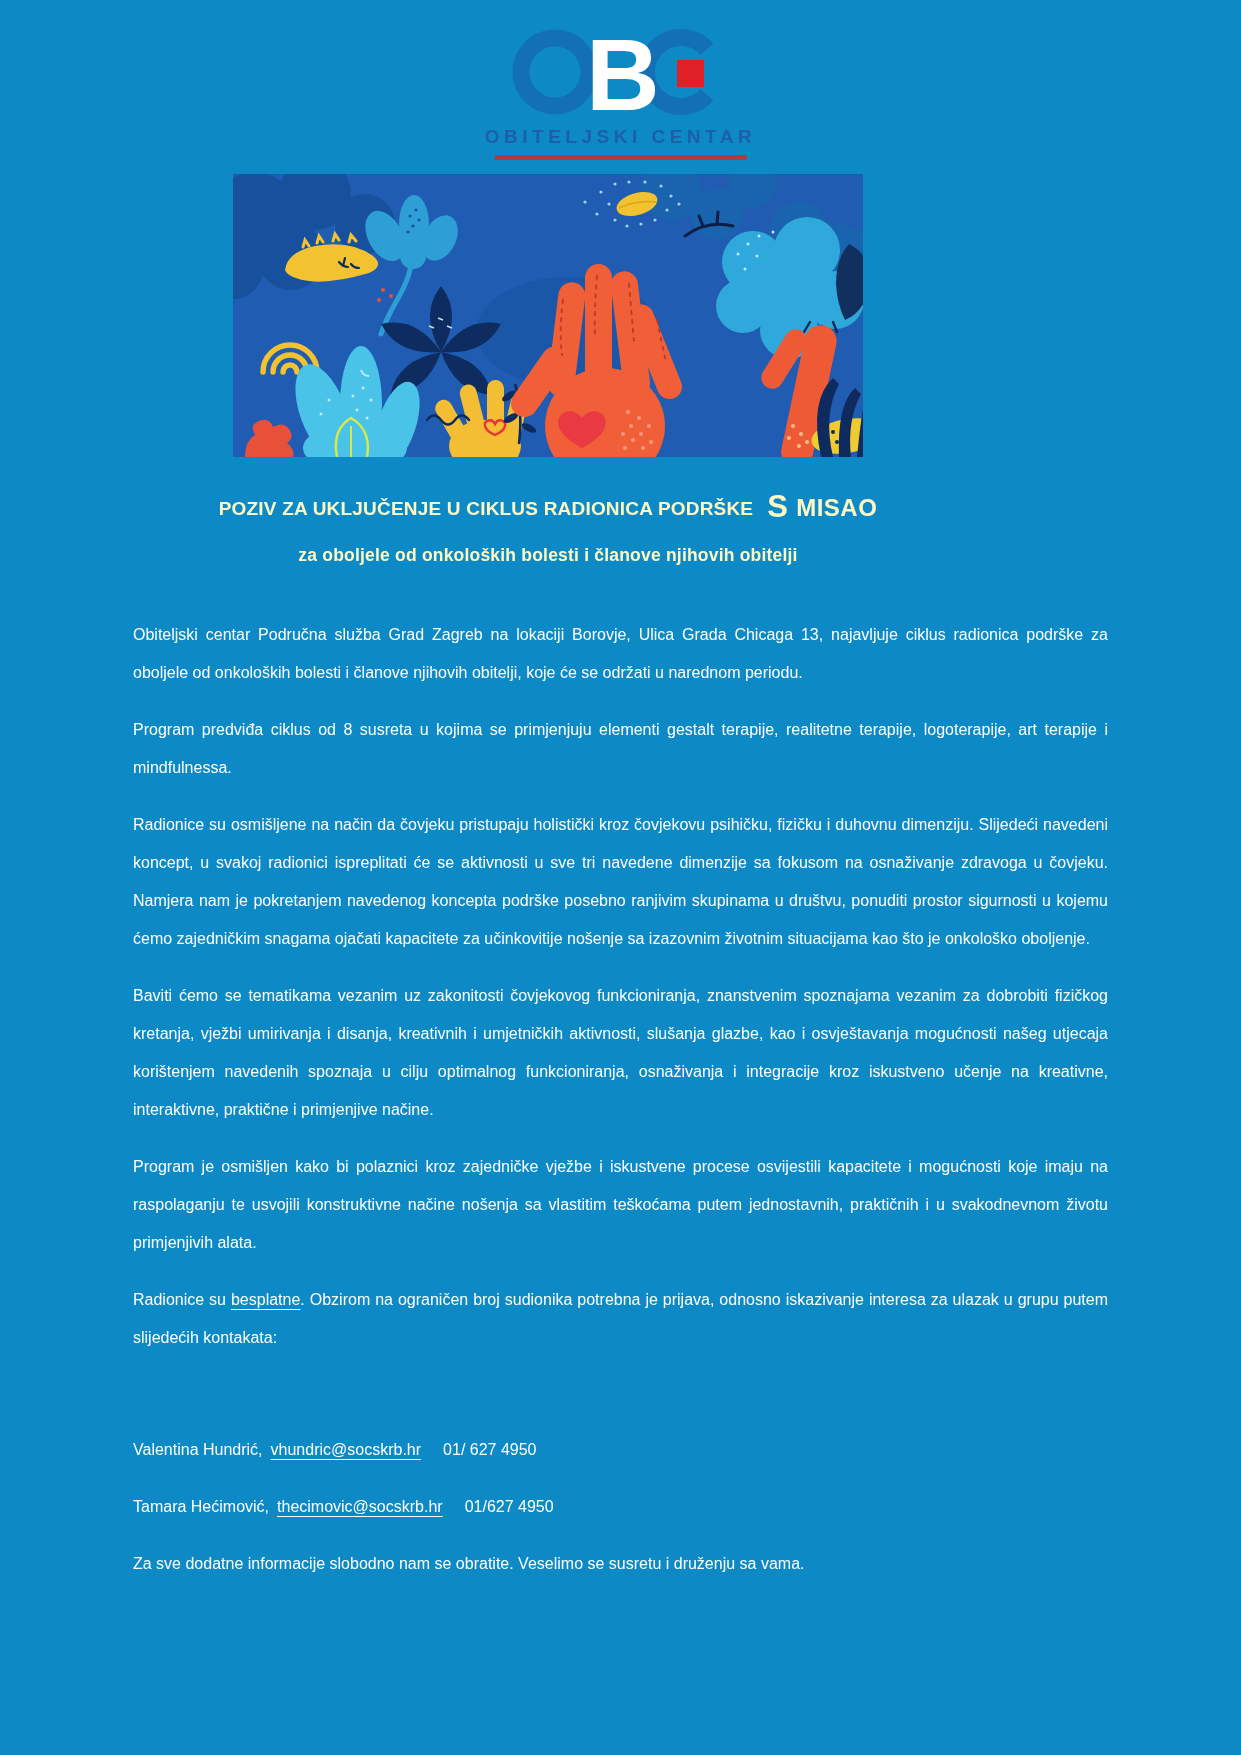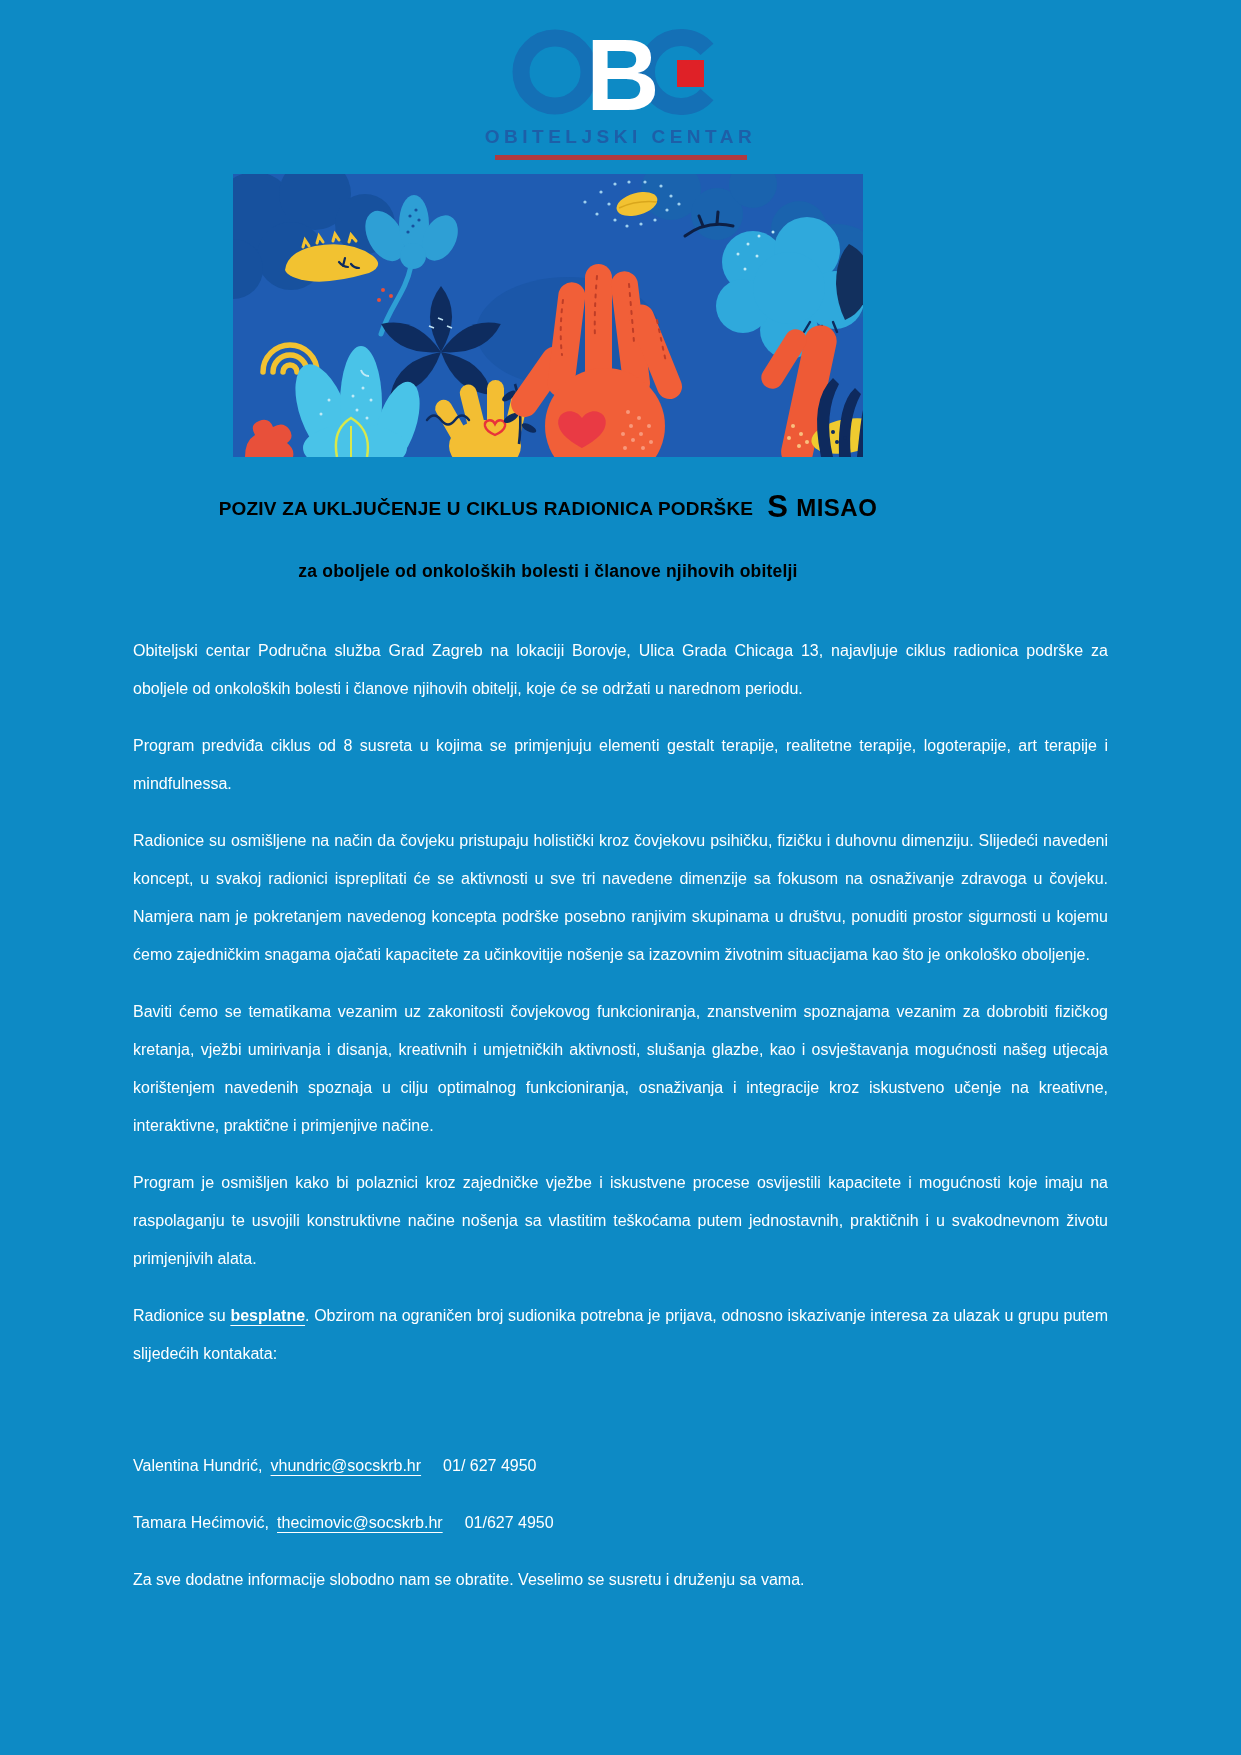--- a/index.html
+++ b/index.html
@@ -20,35 +20,35 @@
     font-size: 19px;
     font-weight: bold;
     letter-spacing: 4.5px;
     color: #1D5FA8;
   }
   .red-bar { width: 252px; height: 5px; background: #AF3A40; margin: 7px auto 0; }
   
   .hero { width: 630px; margin: 14px 0 0 233px; }
   .illustration { display: block; width: 630px; height: 283px; }
   
-  .title-block { width: 780px; margin: 0 0 0 158px; text-align: center; color: #000000; }
+  .title-block { width: 780px; margin: 0 0 0 158px; text-align: center; color: #fef9c3; }
   .title { margin-top: 32px; font-size: 19px; font-weight: bold; letter-spacing: 0.2px; }
   .title .accent-s { font-size: 31px; margin-left: 14px; vertical-align: -2px; }
   .title .accent-rest { font-size: 24px; margin-left: 8px; letter-spacing: 0.5px; vertical-align: -1px; }
-  .subtitle { margin-top: 36px; font-size: 17.5px; font-weight: bold; letter-spacing: 0.2px; }
+  .subtitle { margin-top: 20px; font-size: 17.5px; font-weight: bold; letter-spacing: 0.2px; }
   
   .content {
     margin: 50px 133px 0;
     color: #FFFFFF;
     font-size: 16px;
     line-height: 38px;
     text-align: justify;
   }
   .content p { margin: 0 0 19px; }
-  .underlined { text-decoration: underline; text-underline-offset: 4px; font-weight: bold; }
+  .underlined { text-decoration: underline; text-underline-offset: 4px; }
   
   .contacts { margin-top: 74px; }
   .contact-line { text-align: left; margin: 0 0 12px; }
   .email {
     color: #FFFFFF;
     text-decoration: underline;
     text-underline-offset: 4px;
     cursor: pointer;
     margin: 0 6px 0 8px;
     text-align: right;

